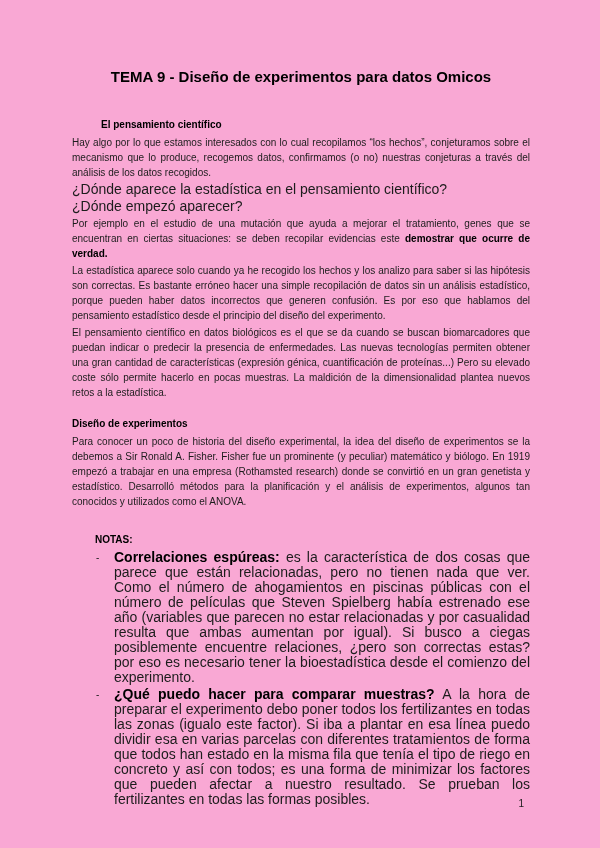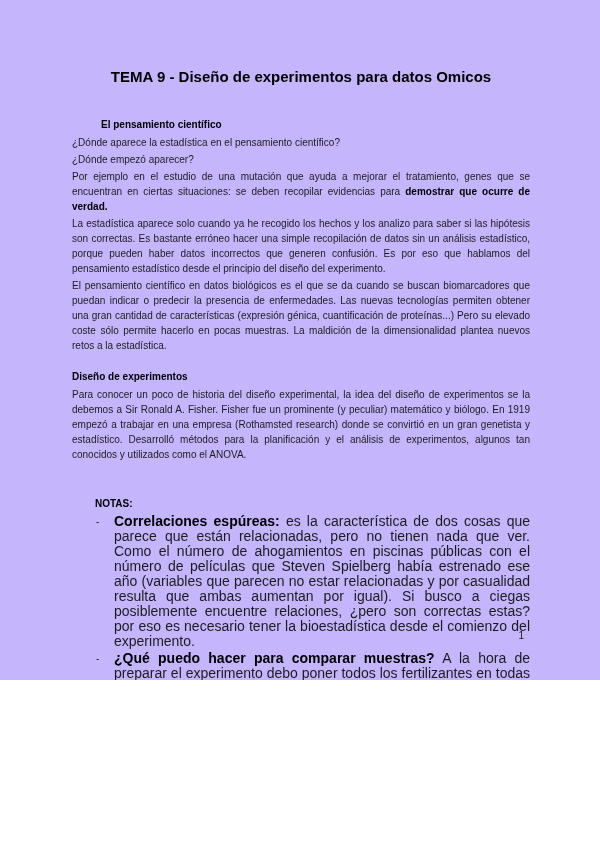--- a/index.html
+++ b/index.html
@@ -7,23 +7,23 @@
   body {
     width: 600px;
     height: 848px;
     background: #ffffff;
     font-family: "Liberation Sans", sans-serif;
     color: #1c1c1c;
   }
   .page {
     position: relative;
     width: 600px;
-    height: 680px;
+    height: 848px;
     padding: 56px 70px 0 72px;
-    background: #c4b5fd;
+    background: #f9a8d4;
     overflow: hidden;
   }
   h1.doc-title {
     font-size: 15px;
     font-weight: bold;
     text-align: center;
     color: #000000;
     margin: 12px 0 32px 0;
   }
   h2.sec-heading {
@@ -34,21 +34,21 @@
     line-height: 15px;
   }
   h2.first { margin-top: 0; padding-left: 29px; }
   p.body-p {
     font-size: 10px;
     line-height: 15px;
     text-align: justify;
     margin: 0 0 2px 0;
   }
   p.q-line {
-    font-size: 10px;
+    font-size: 14px;
     line-height: 15px;
     text-align: left;
     margin: 0 0 2px 0;
   }
   .q-first { margin-top: 4px; }
   .gap-before { margin-top: 17px; }
   strong { color: #000000; }
   .notes-list { margin-top: 2px; }
   .list-item { display: flex; margin: 0 0 2px 0; }
   .marker {
@@ -76,35 +76,36 @@
 </style>
 </head>
 <body>
 
 <div class="page">
 
   <h1 class="doc-title">TEMA 9 - Diseño de experimentos para datos Omicos</h1>
 
   <h2 class="sec-heading first">El pensamiento científico</h2>
 
+  <p class="body-p">Hay algo por lo que estamos interesados con lo cual recopilamos “los hechos”, conjeturamos sobre el mecanismo que lo produce, recogemos datos, confirmamos (o no) nuestras conjeturas a través del análisis de los datos recogidos.</p>
 
   <p class="q-line q-first">¿Dónde aparece la estadística en el pensamiento científico?</p>
   <p class="q-line">¿Dónde empezó aparecer?</p>
 
-  <p class="body-p"><span>Por ejemplo en el estudio de una mutación que ayuda a mejorar el tratamiento, genes que se encuentran en ciertas situaciones: se deben recopilar evidencias para </span><strong>demostrar que ocurre de verdad.</strong></p>
+  <p class="body-p"><span>Por ejemplo en el estudio de una mutación que ayuda a mejorar el tratamiento, genes que se encuentran en ciertas situaciones: se deben recopilar evidencias este </span><strong>demostrar que ocurre de verdad.</strong></p>
 
   <p class="body-p">La estadística aparece solo cuando ya he recogido los hechos y los analizo para saber si las hipótesis son correctas. Es bastante erróneo hacer una simple recopilación de datos sin un análisis estadístico, porque pueden haber datos incorrectos que generen confusión. Es por eso que hablamos del pensamiento estadístico desde el principio del diseño del experimento.</p>
 
   <p class="body-p gap-before">El pensamiento científico en datos biológicos es el que se da cuando se buscan biomarcadores que puedan indicar o predecir la presencia de enfermedades. Las nuevas tecnologías permiten obtener una gran cantidad de características (expresión génica, cuantificación de proteínas...) Pero su elevado coste sólo permite hacerlo en pocas muestras. La maldición de la dimensionalidad plantea nuevos retos a la estadística.</p>
 
   <h2 class="sec-heading" style="">Diseño de experimentos</h2>
 
   <p class="body-p">Para conocer un poco de historia del diseño experimental, la idea del diseño de experimentos se la debemos a Sir Ronald A. Fisher. Fisher fue un prominente (y peculiar) matemático y biólogo. En 1919 empezó a trabajar en una empresa (Rothamsted research) donde se convirtió en un gran genetista y estadístico. Desarrolló métodos para la planificación y el análisis de experimentos, algunos tan conocidos y utilizados como el ANOVA.</p>
 
-  <h2 class="sec-heading" style="margin-top:34px;padding-left:23px;">NOTAS:</h2>
+  <h2 class="sec-heading" style="margin-top:23px;padding-left:23px;">NOTAS:</h2>
 
   <div class="notes-list">
 
     <div class="list-item">
       <span class="marker">-</span>
       <p class="item-text"><strong>Correlaciones espúreas:</strong><span> es la característica de dos cosas que parece que están relacionadas, pero no tienen nada que ver. Como el número de ahogamientos en piscinas públicas con el número de películas que Steven Spielberg había estrenado ese año (variables que parecen no estar relacionadas y por casualidad resulta que ambas aumentan por igual). Si busco a ciegas posiblemente encuentre relaciones, ¿pero son correctas estas? por eso es necesario tener la bioestadística desde el comienzo del experimento.</span></p>
     </div>
 
     <div class="list-item">
       <span class="marker">-</span>

